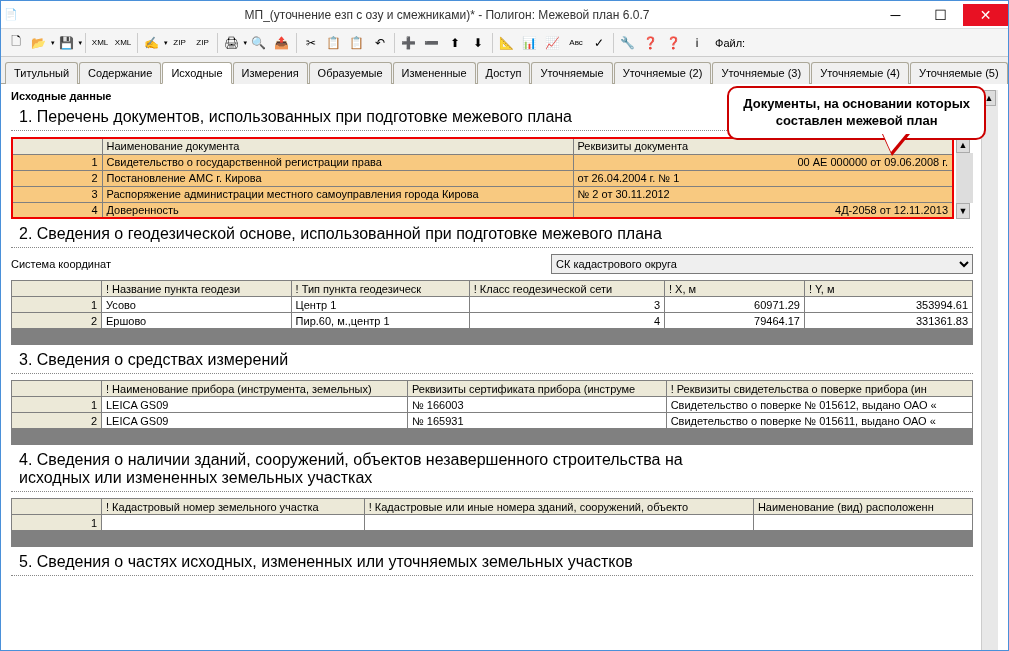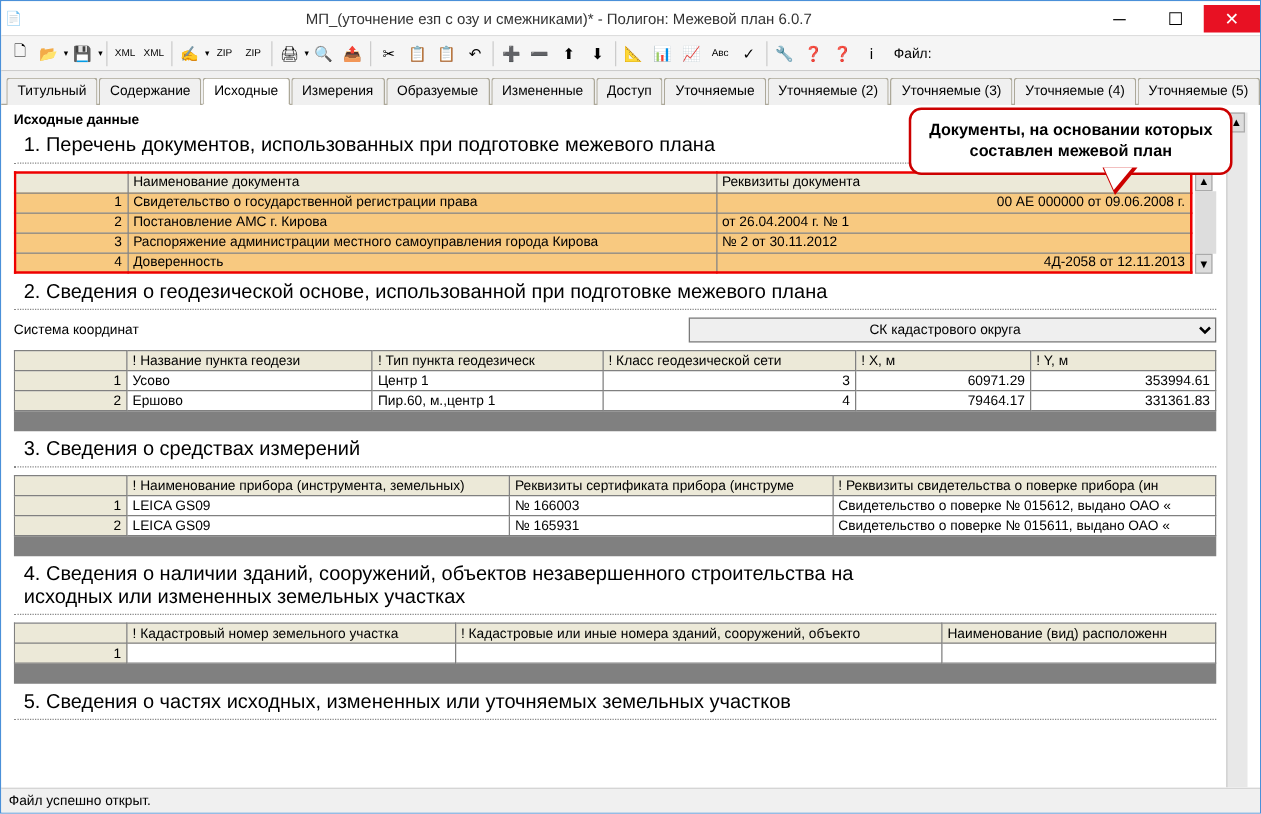--- a/index.html
+++ b/index.html
@@ -23,21 +23,21 @@
 .section-label { font-size:16px; margin:6px 0 4px 8px; }
 table.grid { width:100%; border-collapse:collapse; font-size:11px; }
 table.grid th, table.grid td { border:1px solid #808080; padding:1px 4px; height:16px; text-align:left; background:#fff; }
 table.grid th { background:#ece9d8; font-weight:normal; }
 table.grid .rownum { text-align:right; width:90px; background:#ece9d8; }
 .grid-footer { height:16px; background:#808080; }
 .highlight-box { border:2px solid #e00;padding-left:20px; }
 .highlight-box td { background:#f8c980 !important; }
 .coords-row { display:flex; align-items:center; margin:6px 0; }
 .coords-row .lbl { width:540px; }
-.coords-row select { flex:1; height:20px; font-size:11px; border:1px solid #7a7a7a;text-align:center; }
+.coords-row select { flex:1; height:20px; font-size:11px; border:1px solid #7a7a7a; }
 .callout { position:absolute; right:22px; top:2px; background:#fff; border:2px solid #c00; border-radius:10px; padding:8px 14px; font-weight:bold; font-size:13px; color:#000; text-align:center; z-index:10; line-height:1.3; }
 .callout-tail { position:absolute; left:60%; bottom:-18px; width:0; height:0; border-left:10px solid transparent; border-right:18px solid transparent; border-top:22px solid #c00; }
 .callout-tail-inner { position:absolute; left:60%; bottom:-14px; width:0; height:0; border-left:8px solid transparent; border-right:15px solid transparent; border-top:18px solid #fff; margin-left:1px; }
 .statusbar { height:20px; background:#f0f0f0; border-top:1px solid #ccc; padding:2px 6px; font-size:11px; display:flex; align-items:center; }
 .vscroll { width:17px; background:#e8e8e8; border-left:1px solid #ccc; }
 .scroll-arrow { width:14px; height:16px; background:#ddd; border:1px solid #aaa; text-align:center; font-size:9px; line-height:14px; }
 .num-right { text-align:right !important; }
 .content-wrap { display:flex; height:100%; }
 .content-main { flex:1; padding-right:8px; overflow:hidden; }
 .dotted-line { border-bottom:1px dotted #888; height:1px; margin:2px 0 6px 0; }
@@ -175,21 +175,21 @@
         </div>
 
         <table class="grid">
           <tbody>
               <tr>
                 <th class="rownum"></th>
                 <th>! Название пункта геодези</th>
                 <th>! Тип пункта геодезическ</th>
                 <th>! Класс геодезической сети</th>
                 <th style="width:140px">! X, м</th>
-                <th style="width:148px">! Y, м</th>
+                <th style="width:168px">! Y, м</th>
               </tr>
           <tr>
                 <td class="rownum">1</td>
                 <td>Усово</td>
                 <td>Центр 1</td>
                 <td class="num-right">3</td>
                 <td class="num-right">60971.29</td>
                 <td class="num-right">353994.61</td>
               </tr>
           <tr>
@@ -254,16 +254,13 @@
 
         <div class="section-label">5. Сведения о частях исходных, измененных или уточняемых земельных участков</div>
         <div class="dotted-line"></div>
       </div>
       <div class="vscroll">
         <div class="scroll-arrow">▲</div>
       </div>
     </div>
   </div>
 
-  <div class="statusbar">
-    <span>Файл успешно открыт.</span>
-  </div>
 </div>
 
 </body></html>

